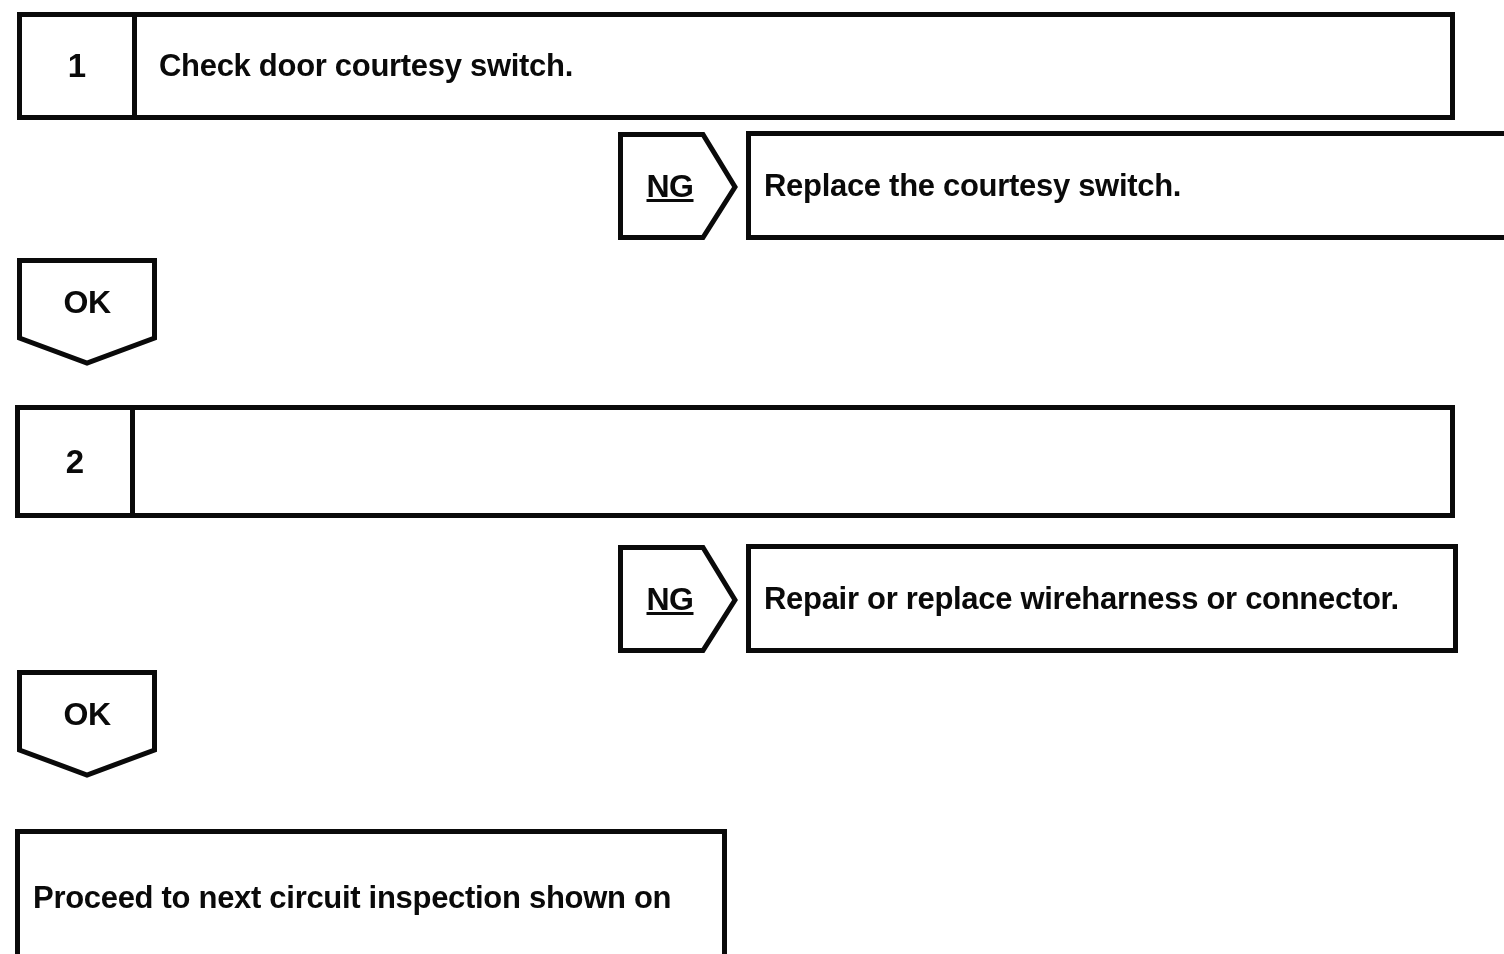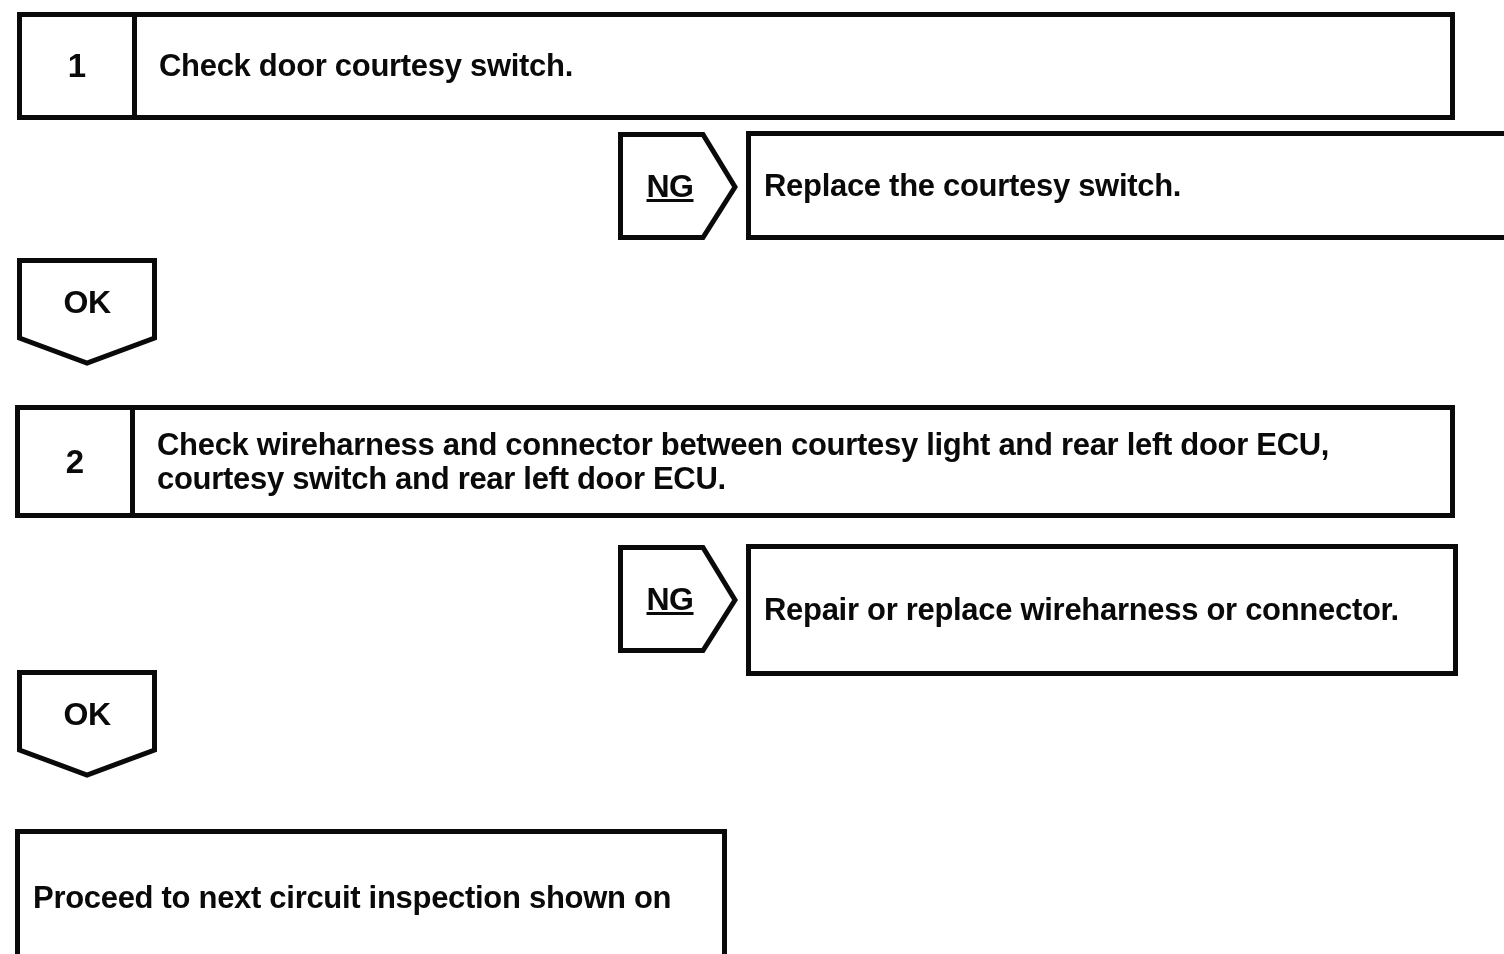--- a/index.html
+++ b/index.html
@@ -123,33 +123,30 @@
 
   <div class="connector" style="left:17px; top:258px; width:140px; height:108px;">
     <svg width="140" height="108" viewBox="0 0 140 108">
       <polygon points="2.5,2.5 137.5,2.5 137.5,80 70,105 2.5,80" fill="#ffffff" stroke="#0a0a0a" stroke-width="5" stroke-linejoin="miter"></polygon>
     </svg>
     <div class="shape-label ok-label">OK</div>
   </div>
 
   <div class="ink-box step-box" style="left:15px; top:405px; width:1440px; height:113px;">
     <div class="num-cell">2</div>
-    <div class="instruction">
-      <div class="wrap">Check wireharness and connector between courtesy light and rear left door ECU, courtesy switch and rear left door ECU.</div>
-    </div>
   </div>
 
   <div class="connector" style="left:618px; top:545px; width:120px; height:108px;">
     <svg width="120" height="108" viewBox="0 0 120 108">
       <polygon points="2.5,2.5 85,2.5 117,55 85,105.5 2.5,105.5" fill="#ffffff" stroke="#0a0a0a" stroke-width="5" stroke-linejoin="miter"></polygon>
     </svg>
     <div class="shape-label ng-label">NG</div>
   </div>
 
-  <div class="ink-box result-box" style="left:746px; top:544px; width:712px; height:132px;">
+  <div class="ink-box result-box" style="left:746px; top:544px; width:712px; height:109px;">
     <span>Repair or replace wireharness or connector.</span>
   </div>
 
   <div class="connector" style="left:17px; top:670px; width:140px; height:108px;">
     <svg width="140" height="108" viewBox="0 0 140 108">
       <polygon points="2.5,2.5 137.5,2.5 137.5,80 70,105 2.5,80" fill="#ffffff" stroke="#0a0a0a" stroke-width="5" stroke-linejoin="miter"></polygon>
     </svg>
     <div class="shape-label ok-label">OK</div>
   </div>
 

